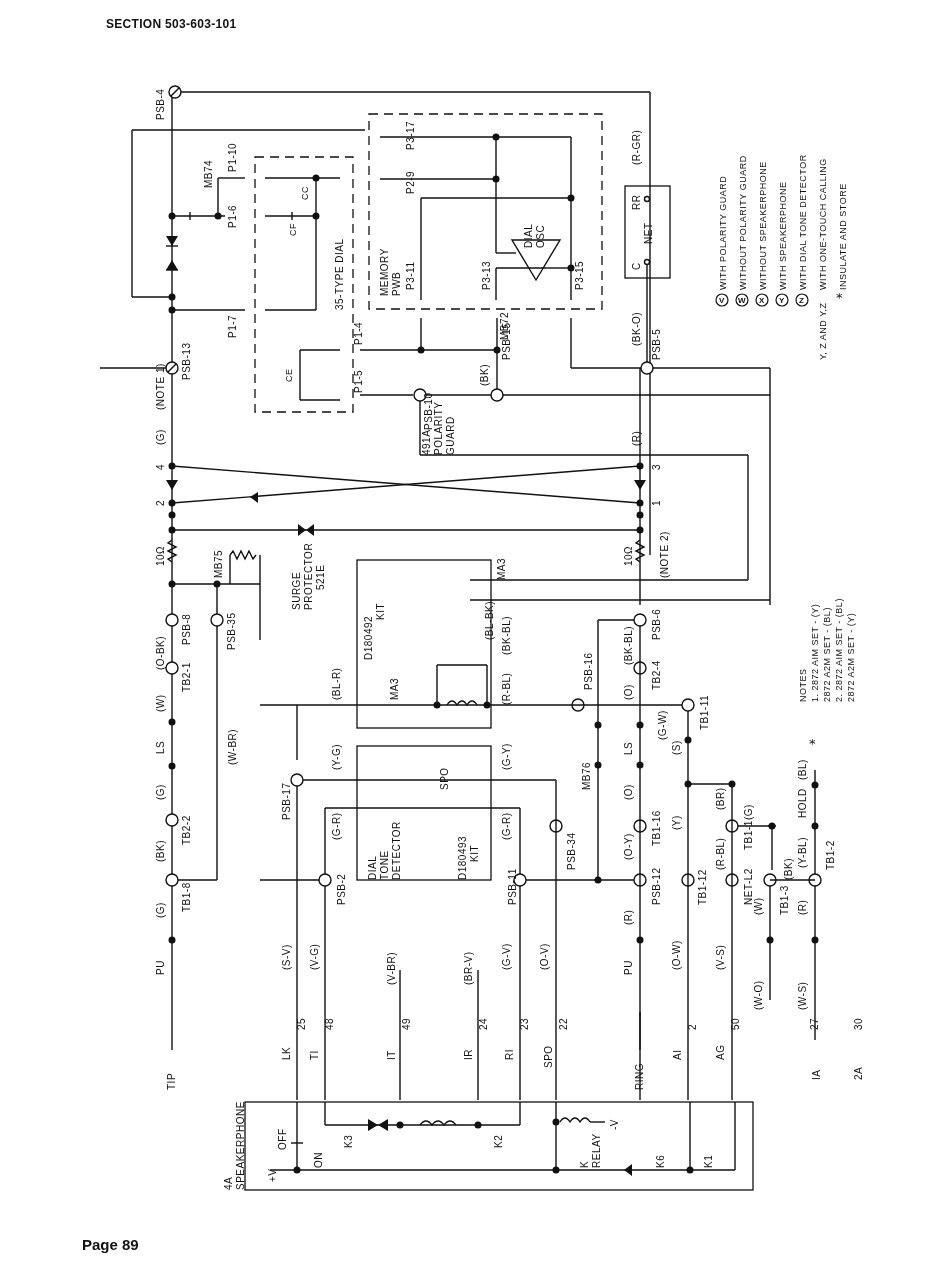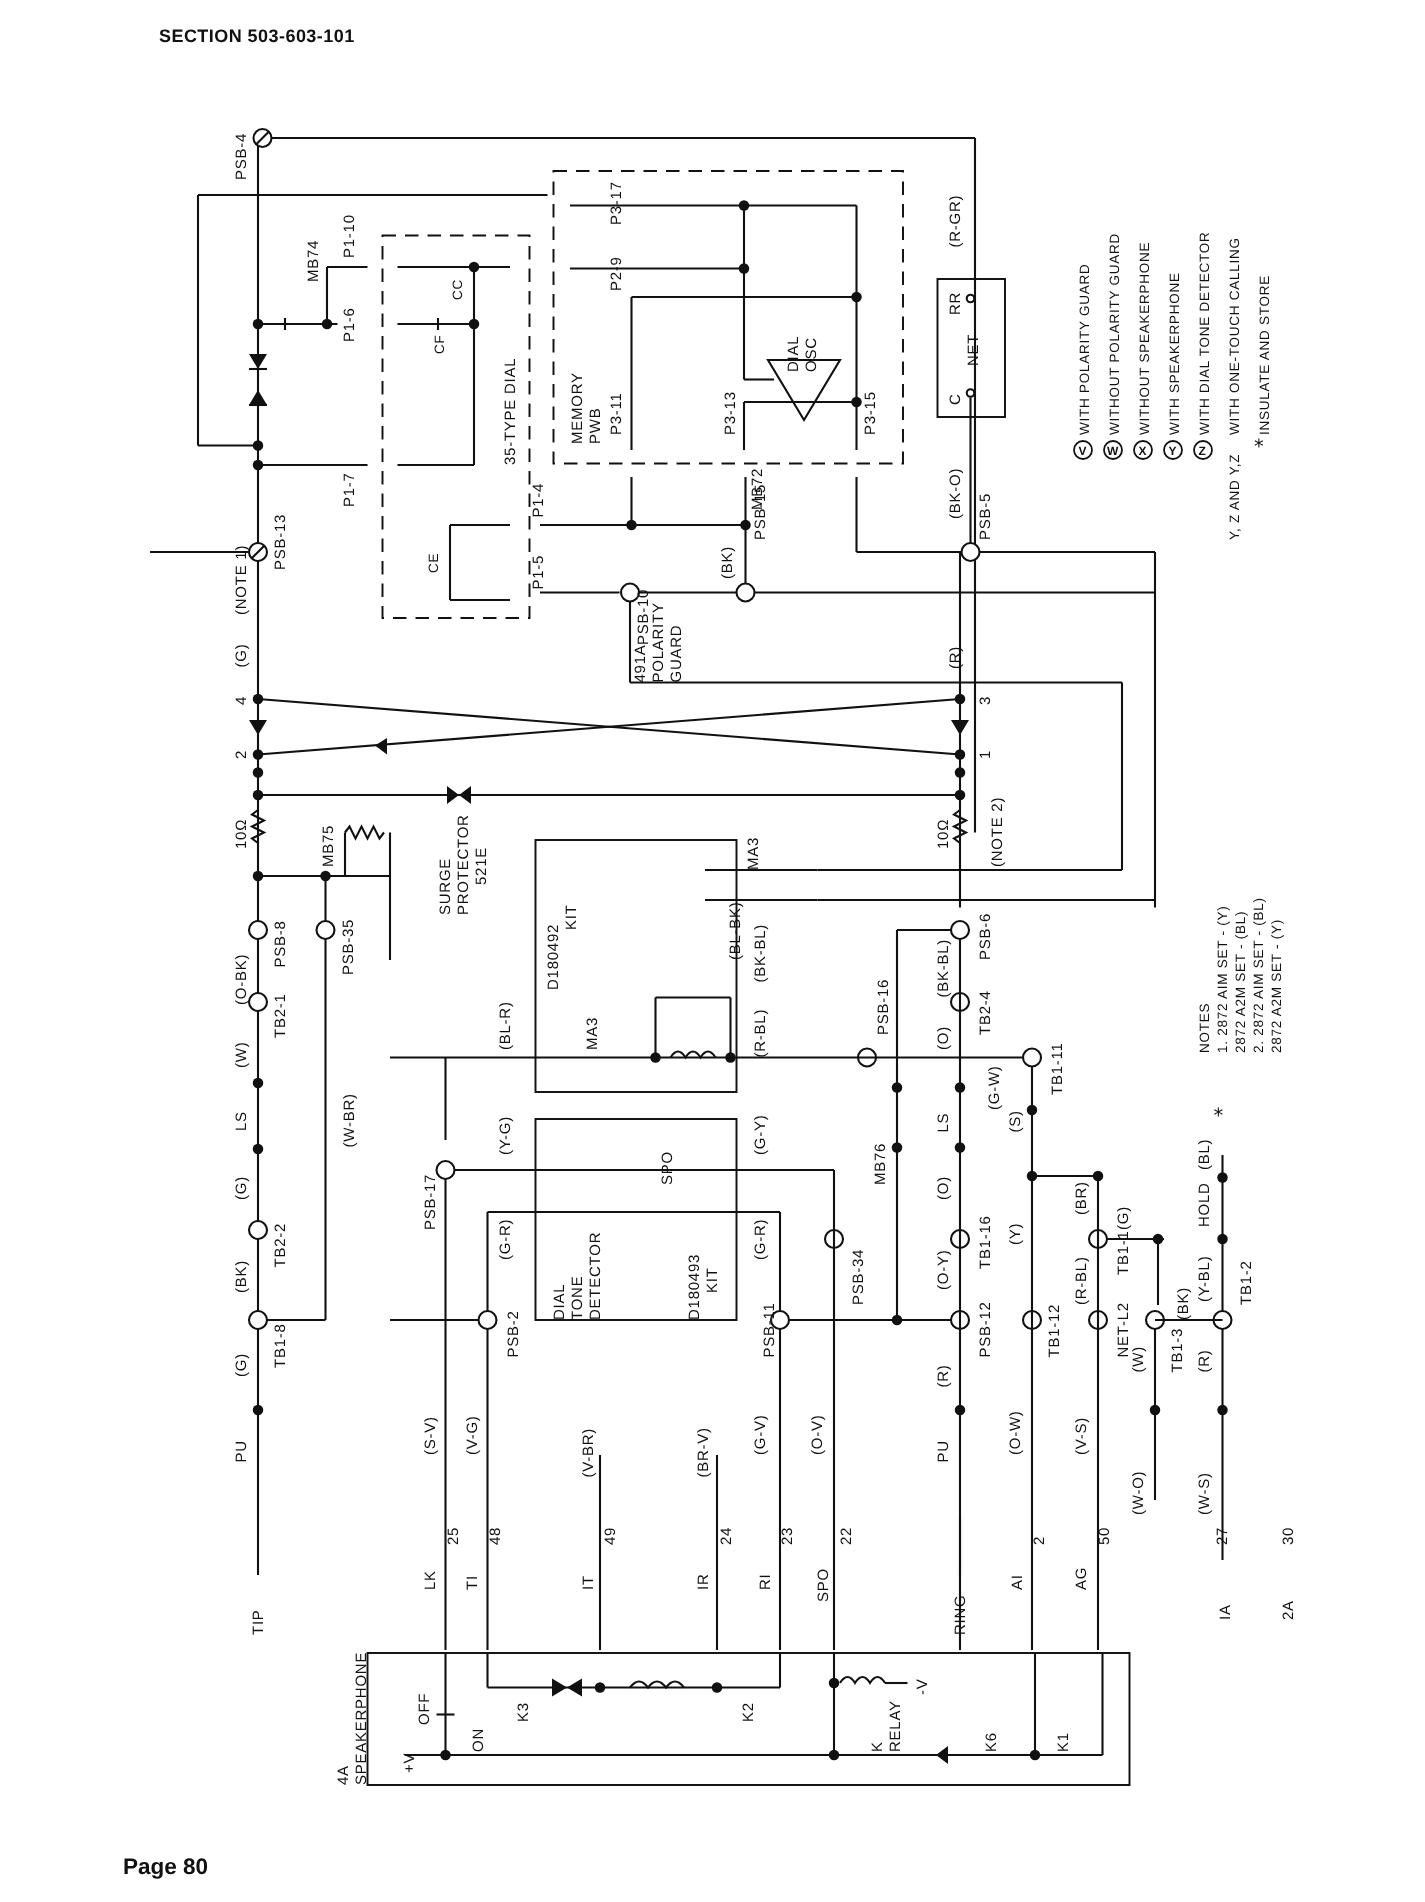--- a/index.html
+++ b/index.html
@@ -15,21 +15,21 @@
   .lbls{font-family:"Liberation Sans",sans-serif;font-size:9px;fill:#111;letter-spacing:0.5px;}
   .term{fill:#fff;stroke:#111;stroke-width:1.4;}
   .circ{fill:#fff;stroke:#111;stroke-width:1.2;}
   .sym{font-family:"Liberation Sans",sans-serif;font-size:8px;fill:#111;font-weight:bold;}
   .star{font-family:"DejaVu Sans",sans-serif;font-size:13px;fill:#111;}
 </style>
 </head>
 <body>
 
 <div class="hdr">SECTION  503-603-101</div>
-<div class="ftr">Page  80</div>
+<div class="ftr">Page  89</div>
 
 <svg width="950" height="1268" viewBox="0 0 950 1268">
   <defs>
     <marker id="arr" markerWidth="8" markerHeight="8" refX="7" refY="4" orient="auto">
       <path d="M0,0 L8,4 L0,8 z" fill="#111"></path>
     </marker>
   </defs>
 
   <g>
     <line class="w" x1="172" y1="92" x2="172" y2="1012"></line>

